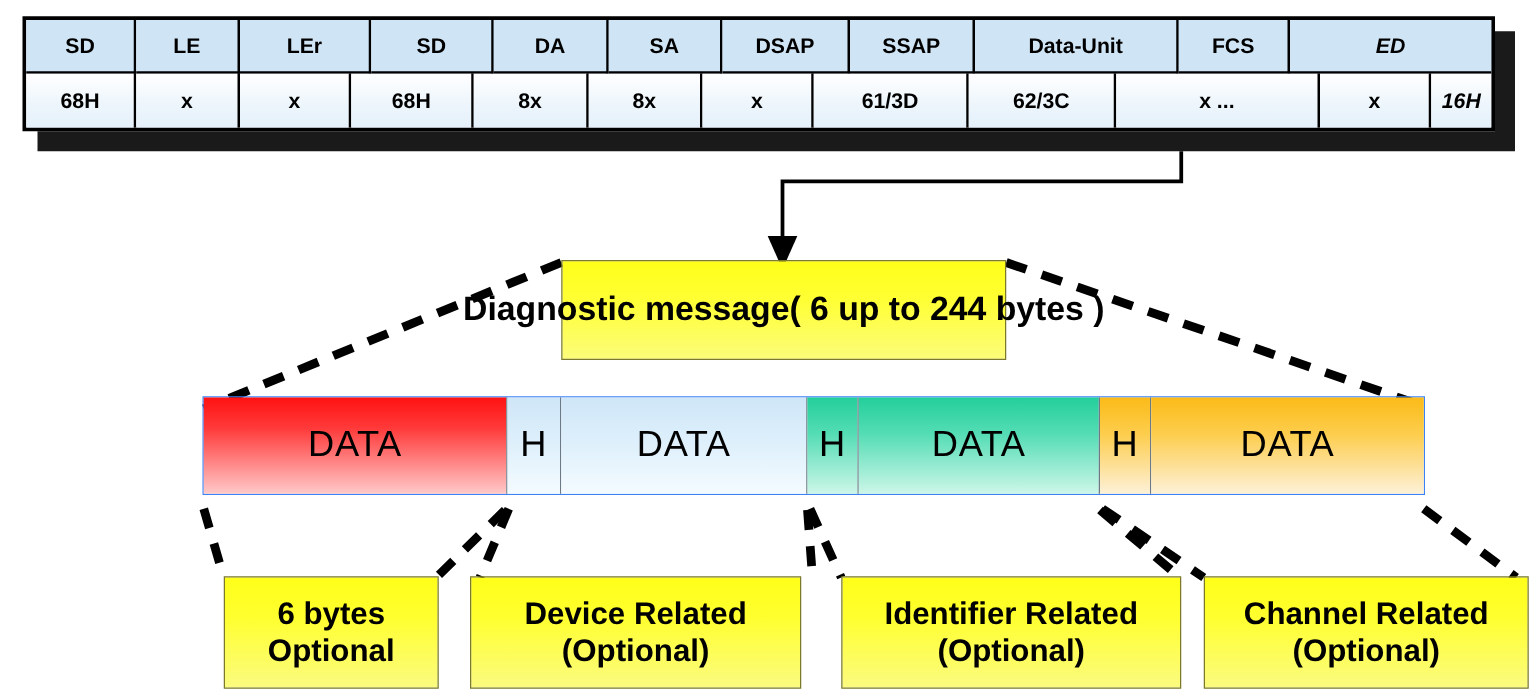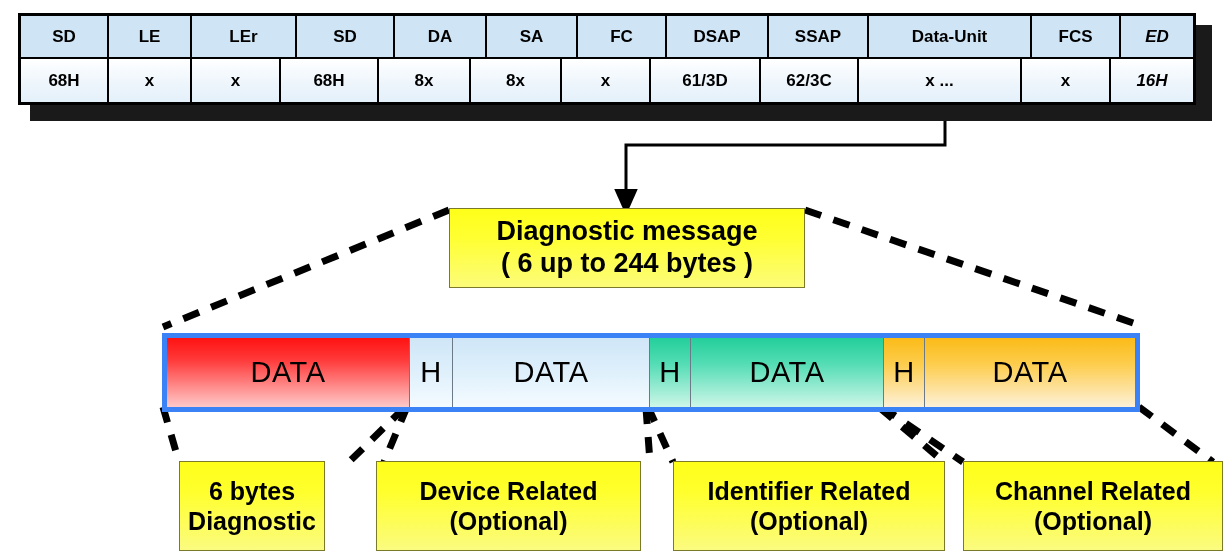--- a/index.html
+++ b/index.html
@@ -37,31 +37,31 @@
     font-weight:bold;font-size:17px;color:#000000;
     box-sizing:border-box;white-space:nowrap;
   }
   .cell:last-child{border-right:none;font-style:italic;}
 
   
   .diag-box{
     position:absolute;left:449px;top:208px;width:356px;height:80px;
     background:linear-gradient(to bottom,#ffff1a 0%,#ffff33 38%,#fcfc7a 100%);
     border:1px solid #7a7a2a;box-sizing:border-box;
-    display:flex;flex-direction:column;align-items:center;justify-content:center;
+    display:flex;flex-direction:row;align-items:center;justify-content:center;
   }
   .diag-line{
     font-weight:bold;font-size:27px;color:#000000;line-height:1.18;white-space:nowrap;
   }
 
   
   .bar{
-    position:absolute;left:162px;top:333px;width:978px;height:79px;
+    position:absolute;left:162px;top:317px;width:978px;height:79px;
     display:flex;box-sizing:border-box;
-    border:5px solid #3b82f6;
+    border:1px solid #3b82f6;
   }
   .seg{
     display:flex;align-items:center;justify-content:center;
     border-right:1px solid #6b7a86;box-sizing:border-box;
     font-size:29px;color:#000000;font-weight:normal;letter-spacing:.5px;
   }
   .seg:last-child{border-right:none;}
   .seg.red   {background:linear-gradient(to bottom,#ff1212 0%,#ff3a3a 32%,#ffc9c9 100%);}
   .seg.blue  {background:linear-gradient(to bottom,#cfe6f7 0%,#ddeffb 45%,#f4fbff 100%);}
   .seg.green {background:linear-gradient(to bottom,#23cf9a 0%,#55ddb5 38%,#cdf6e8 100%);}
@@ -115,38 +115,37 @@
   <div class="frame-shadow"></div>
   <div class="frame-table">
 
     <div class="frame-row head">
       <div class="cell" style="width:88px">SD</div>
       <div class="cell" style="width:83px">LE</div>
       <div class="cell" style="width:105px">LEr</div>
       <div class="cell" style="width:98px">SD</div>
       <div class="cell" style="width:92px">DA</div>
       <div class="cell" style="width:91px">SA</div>
-      <div class="cell" style="width:89px">FC</div>
       <div class="cell" style="width:102px">DSAP</div>
       <div class="cell" style="width:100px">SSAP</div>
       <div class="cell" style="width:163px">Data-Unit</div>
       <div class="cell" style="width:89px">FCS</div>
       <div class="cell" style="flex:1">ED</div>
     </div>
 
     <div class="frame-row data">
       <div class="cell" style="width:88px">68H</div>
       <div class="cell" style="width:83px">x</div>
       <div class="cell" style="width:89px">x</div>
       <div class="cell" style="width:98px">68H</div>
       <div class="cell" style="width:92px">8x</div>
       <div class="cell" style="width:91px">8x</div>
       <div class="cell" style="width:89px">x</div>
-      <div class="cell" style="width:110px">61/3D</div>
-      <div class="cell" style="width:98px">62/3C</div>
+      <div class="cell" style="width:124px">61/3D</div>
+      <div class="cell" style="width:118px">62/3C</div>
       <div class="cell" style="width:163px">x ...</div>
       <div class="cell" style="width:89px">x</div>
       <div class="cell" style="flex:1">16H</div>
     </div>
   </div>
 
   <div class="diag-box">
     <div class="diag-line">Diagnostic message</div>
     <div class="diag-line">( 6 up to 244 bytes )</div>
   </div>
@@ -154,23 +153,23 @@
   <div class="bar">
     <div class="seg red" style="width:243px">DATA</div>
     <div class="seg blue" style="width:43px">H</div>
     <div class="seg blue" style="width:197px">DATA</div>
     <div class="seg green" style="width:41px">H</div>
     <div class="seg green" style="width:193px">DATA</div>
     <div class="seg orange" style="width:41px">H</div>
     <div class="seg orange" style="flex:1">DATA</div>
   </div>
 
-  <div class="cap" style="left:179px;width:146px">
+  <div class="cap" style="left:179px;width:172px">
     <div class="cap-line">6 bytes</div>
-    <div class="cap-line">Diagnostic</div>
+    <div class="cap-line">Optional</div>
   </div>
 
   <div class="cap" style="left:376px;width:265px">
     <div class="cap-line">Device Related</div>
     <div class="cap-line">(Optional)</div>
   </div>
 
   <div class="cap" style="left:673px;width:272px">
     <div class="cap-line">Identifier Related</div>
     <div class="cap-line">(Optional)</div>

